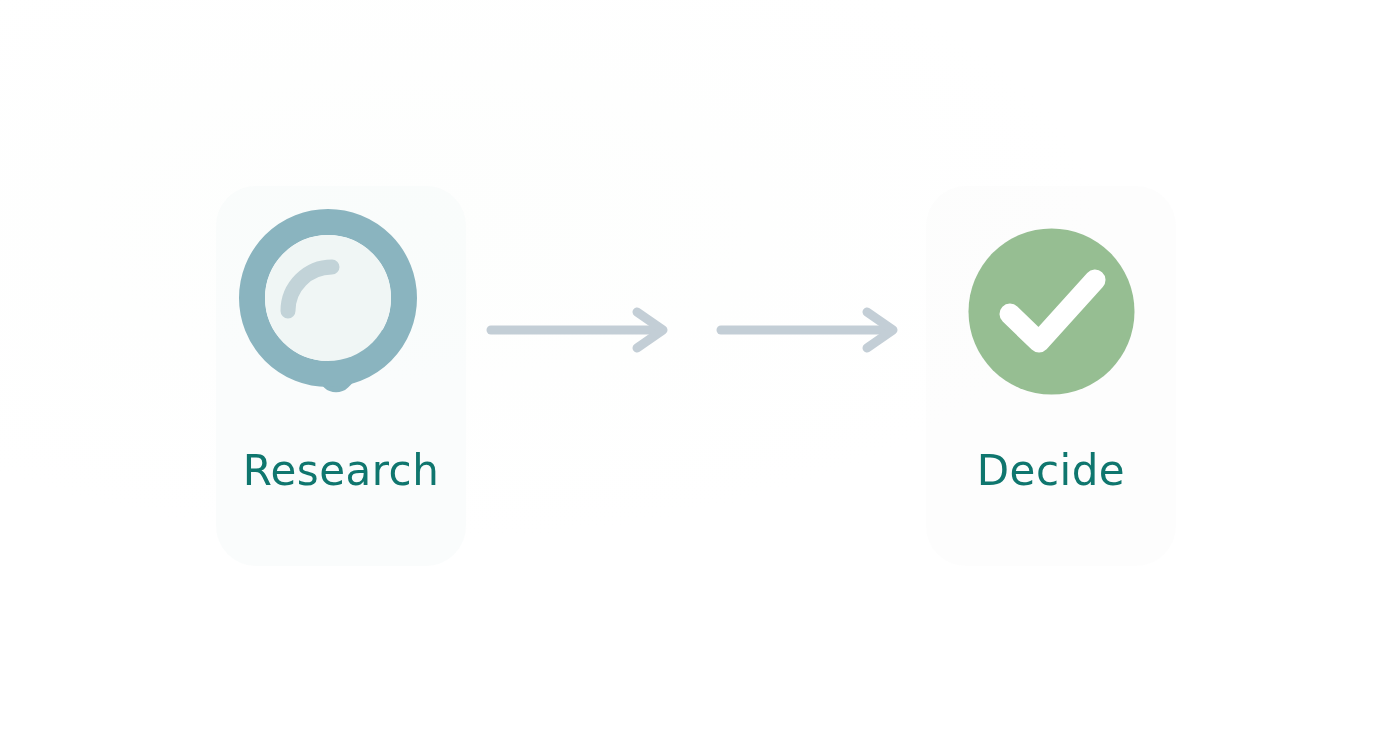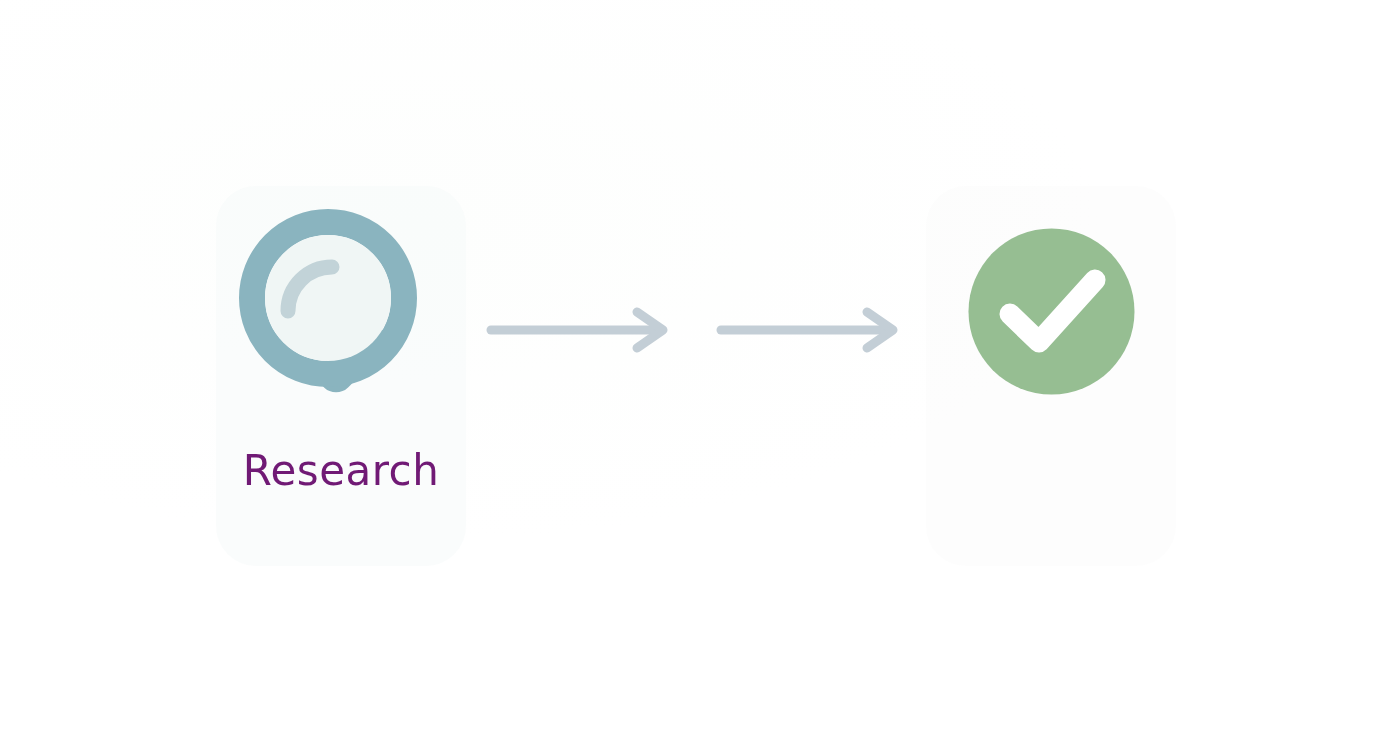--- a/index.html
+++ b/index.html
@@ -62,21 +62,21 @@
     display: flex;
     align-items: center;
     justify-content: center;
   }
 
   .step-label {
     font-family: "DejaVu Sans", "Liberation Sans", sans-serif;
     font-size: 42px;
     font-weight: 400;
     letter-spacing: 0.5px;
-    color: #701a75;
+    color: #0f766e;
     line-height: 1;
     margin-top: 14px;
     white-space: nowrap;
   }
 
   .arrow-slot {
     width: 230px;
     height: 250px;
     display: flex;
     align-items: center;
@@ -126,16 +126,17 @@
       </svg>
     </div>
 
     <div class="step step-3">
       <div class="icon-slot">
         <svg width="175" height="175" viewBox="0 0 175 175" aria-label="check circle">
           <circle cx="87.5" cy="87.5" r="83" fill="#96be92"></circle>
           <path d="M 46 90 L 75 118 L 131 56" fill="none" stroke="#ffffff" stroke-width="21" stroke-linecap="round" stroke-linejoin="round"></path>
         </svg>
       </div>
+      <div class="step-label">Decide</div>
     </div>
 
   </div>
 </div>
 
 </body></html>

